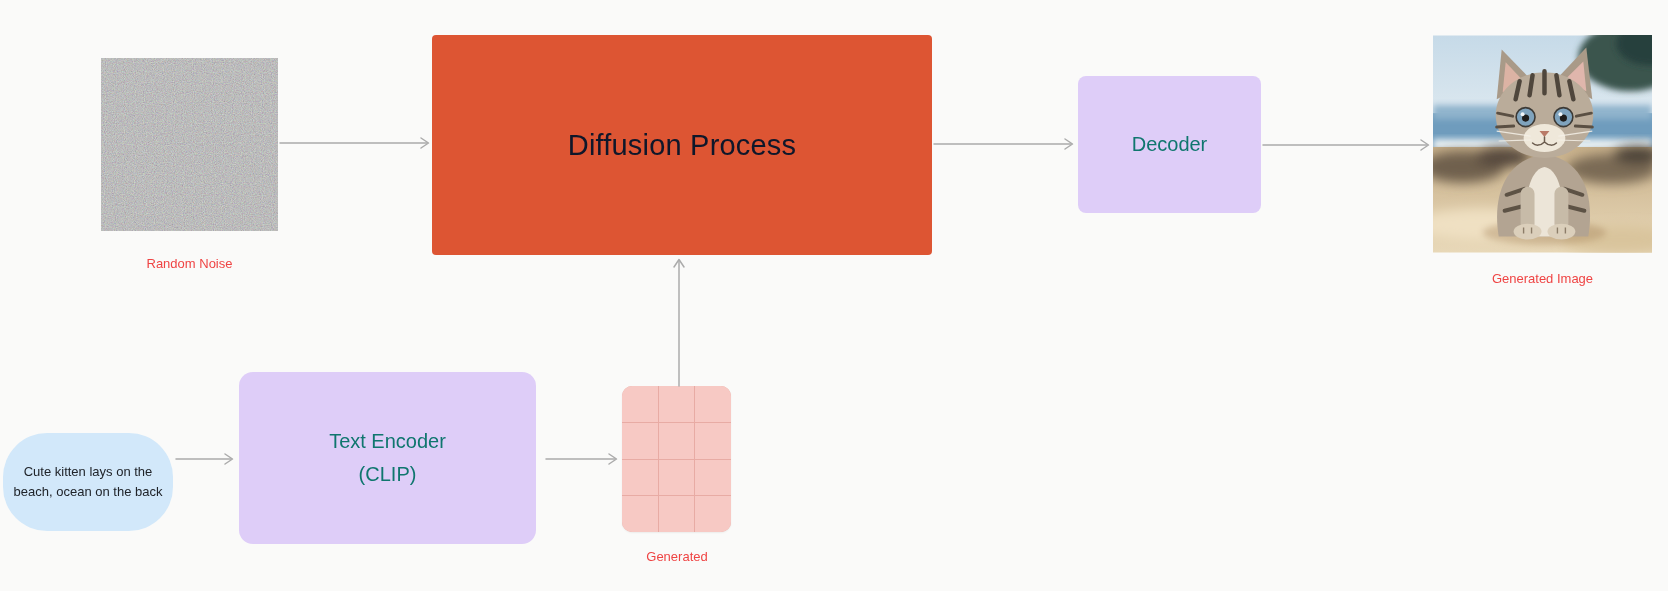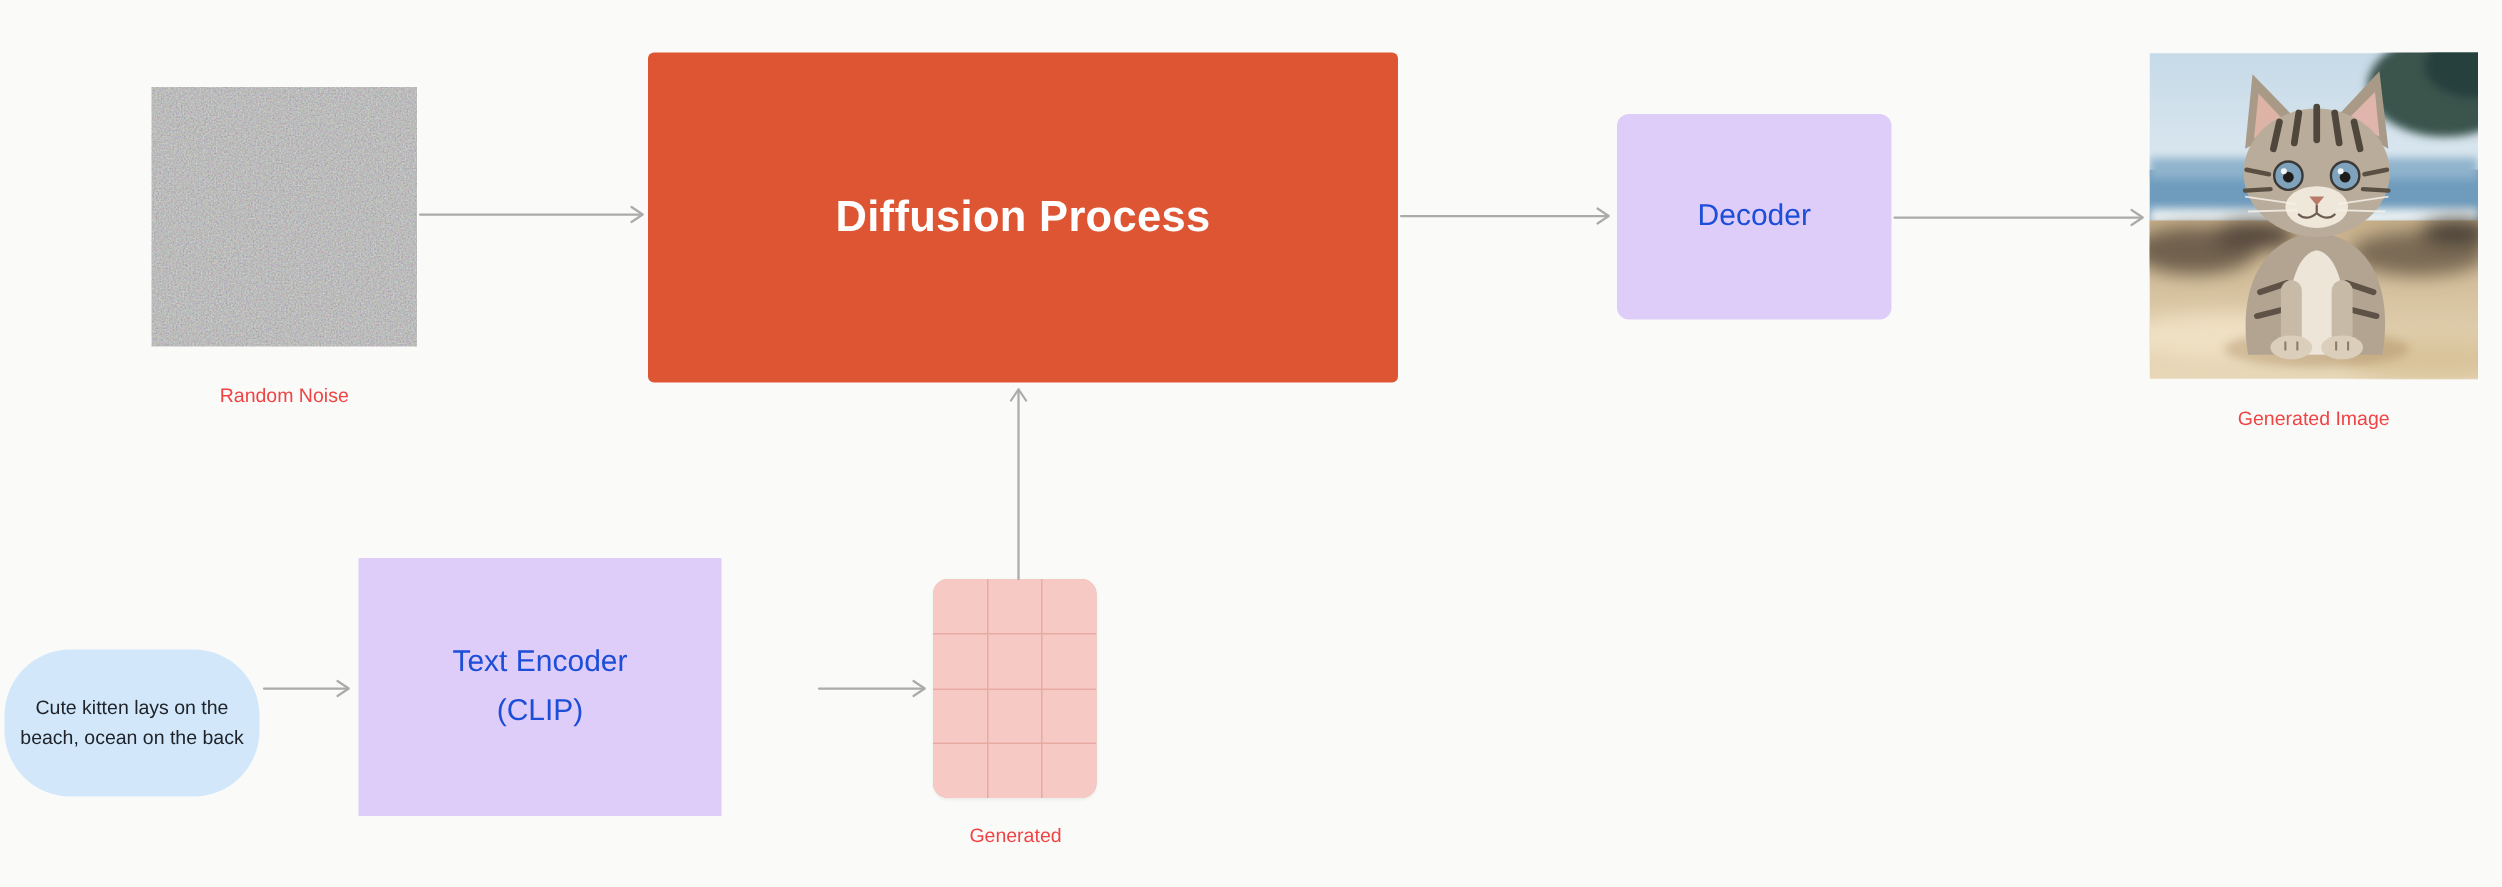--- a/index.html
+++ b/index.html
@@ -1,25 +1,25 @@
 <!DOCTYPE html>
 <html><head>
 <meta charset="utf-8">
 <style>
   html,body{margin:0;padding:0;}
   body{font-family:"Liberation Sans",sans-serif;background:#fafaf9;}
   .canvas{position:relative;width:1668px;height:591px;background:#fafaf9;overflow:hidden;}
 
   
   .box{position:absolute;display:flex;align-items:center;justify-content:center;
-       text-align:center;color:#1d4ed8;box-sizing:border-box;}
+       text-align:center;color:#0f766e;box-sizing:border-box;}
   .box-diffusion{left:432px;top:35px;width:500px;height:220px;border-radius:4px;
-       font-size:29px;font-weight:700;letter-spacing:.2px;color:#ffffff;}
+       font-size:29px;font-weight:400;letter-spacing:.2px;color:#0f172a;}
   .box-decoder{left:1078px;top:76px;width:183px;height:137px;border-radius:8px;font-size:20px;}
-  .box-encoder{left:239px;top:372px;width:242px;height:172px;border-radius:0;
+  .box-encoder{left:239px;top:372px;width:297px;height:172px;border-radius:14px;
        font-size:20px;line-height:1.65;white-space:pre-line;}
 
   
   .bubble{position:absolute;left:3px;top:410px;width:170px;height:98px;border-radius:44px;
        display:flex;align-items:center;justify-content:center;}
   .bubble-text{width:150px;text-align:center;font-size:13px;line-height:1.55;color:#20242a;}
 
   
   .thumb{position:absolute;display:block;}
   .thumb-noise{left:101px;top:58px;}

